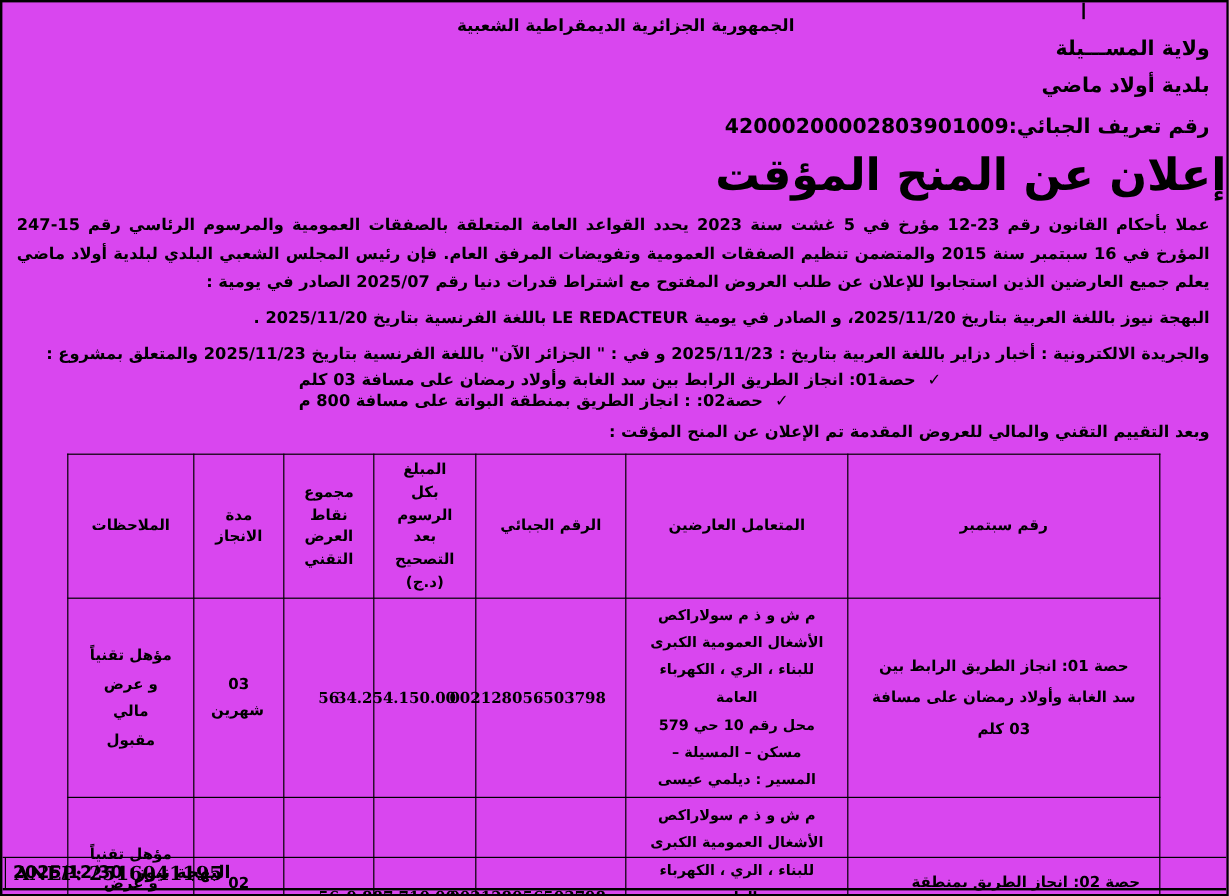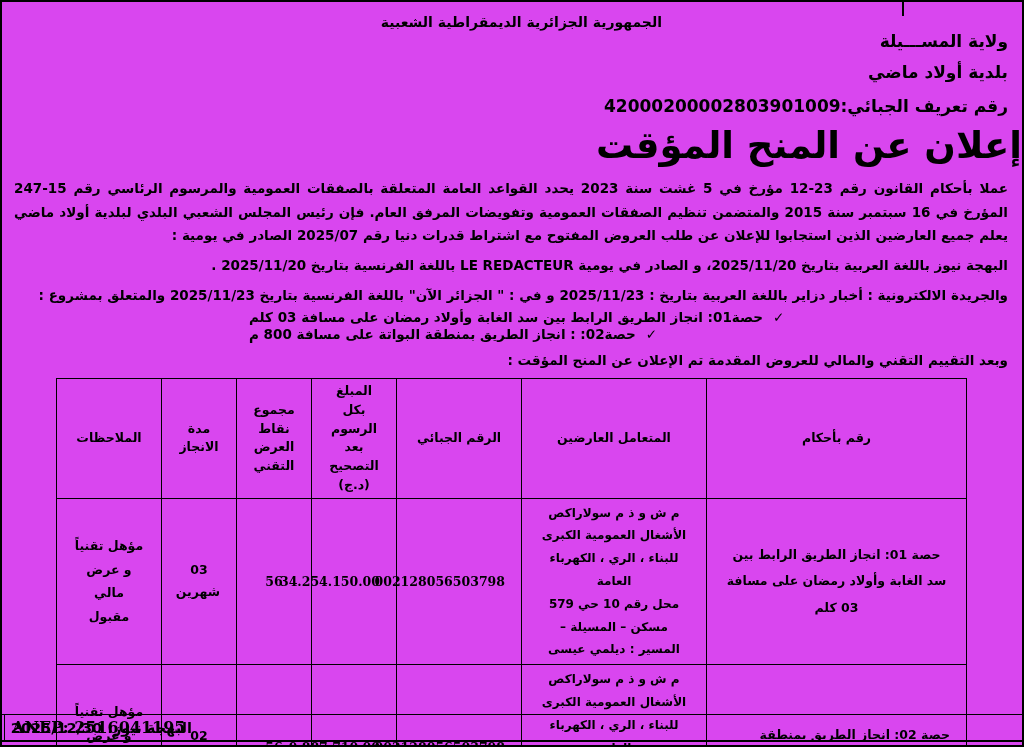--- a/index.html
+++ b/index.html
@@ -136,21 +136,21 @@
       <col style="width:260px">
         <col style="width:185px">
         <col style="width:125px">
       <col style="width:85px">
         <col style="width:75px">
         <col style="width:75px">
         <col style="width:105px">
     </colgroup>
     <thead>
       <tr>
-        <th>رقم بأحكام</th>
+        <th>رقم سبتمبر</th>
         <th>المتعامل العارضين</th>
         <th>الرقم الجبائي</th>
         <th>المبلغ بكل الرسوم بعد التصحيح (د.ج)</th>
         <th>مجموع نقاط العرض التقني</th>
         <th>مدة الانجاز</th>
         <th>الملاحظات</th>
       </tr>
     </thead>
     <tbody>
       <tr>

